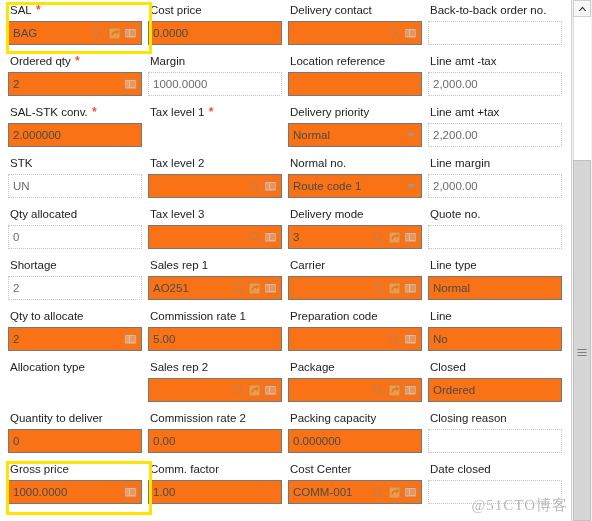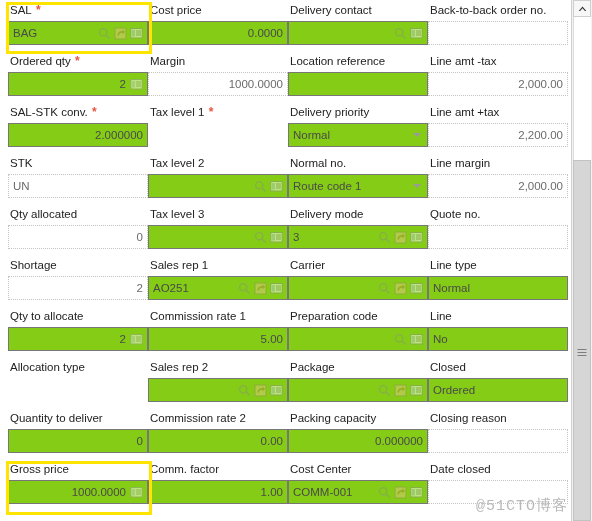--- a/index.html
+++ b/index.html
@@ -21,59 +21,60 @@
   }
   .row{
     display:flex;
     height:51px;
   }
   .cell{
     width:140px;
     margin-right:0px;
     position:relative;
     box-sizing:border-box;
+    padding-right:6px;
   }
   .label{
     font-size:11.5px;
     color:#222222;
     line-height:13px;
     height:15px;
     white-space:nowrap;
     letter-spacing:0px;
     padding-left:2px;
   }
   .req{
     color:#e8543f;
     font-size:12px;
     font-weight:bold;
     padding-left:1px;
   }
   .field{
     position:relative;
     height:24px;
     box-sizing:border-box;
-    background:#84cc16;
+    background:#f97316;
     border:1px solid #777777;
     display:flex;
     align-items:center;
     margin-top:2px;
   }
   .field.disabled{
     border:1px dotted #c4c4c4;
     background:#ffffff;
   }
   .field .val{
     font-size:11.5px;
     color:#4a4a4a;
     padding:0 4px;
     flex:1;
     white-space:nowrap;
     overflow:hidden;
   }
-  .field.num .val{ text-align:right; }
+  .field.num .val{ }
   .field.txt .val{ text-align:left; }
   .field.disabled .val{ color:#6b6b6b; }
   .icons{
     display:flex;
     align-items:center;
     gap:3px;
     padding-right:4px;
   }
   .ico{ width:13px;height:13px;opacity:.45;display:block; }
   .ico svg{ display:block; }
@@ -113,21 +114,21 @@
     background:#d6d6d6;border:1px solid #c2c2c2;box-sizing:border-box;
   }
   #sb-grip{
     position:absolute;left:50%;top:188px;transform:translateX(-50%);
     width:9px;height:9px;
   }
   #sb-grip i{ display:block;height:1px;background:#7d7d7d;margin-bottom:2px; }
   #watermark{
     position:absolute;right:24px;bottom:6px;
     font-size:15px;color:#b9b9b9;
-    font-family:Liberation Mono, monospace;
+    font-family:Liberation Serif, serif;
     letter-spacing:1px;
     z-index:6;
     white-space:nowrap;
     margin-left:8px;
   }
 </style>
 </head>
 <body>
 
 <div id="form-area">

